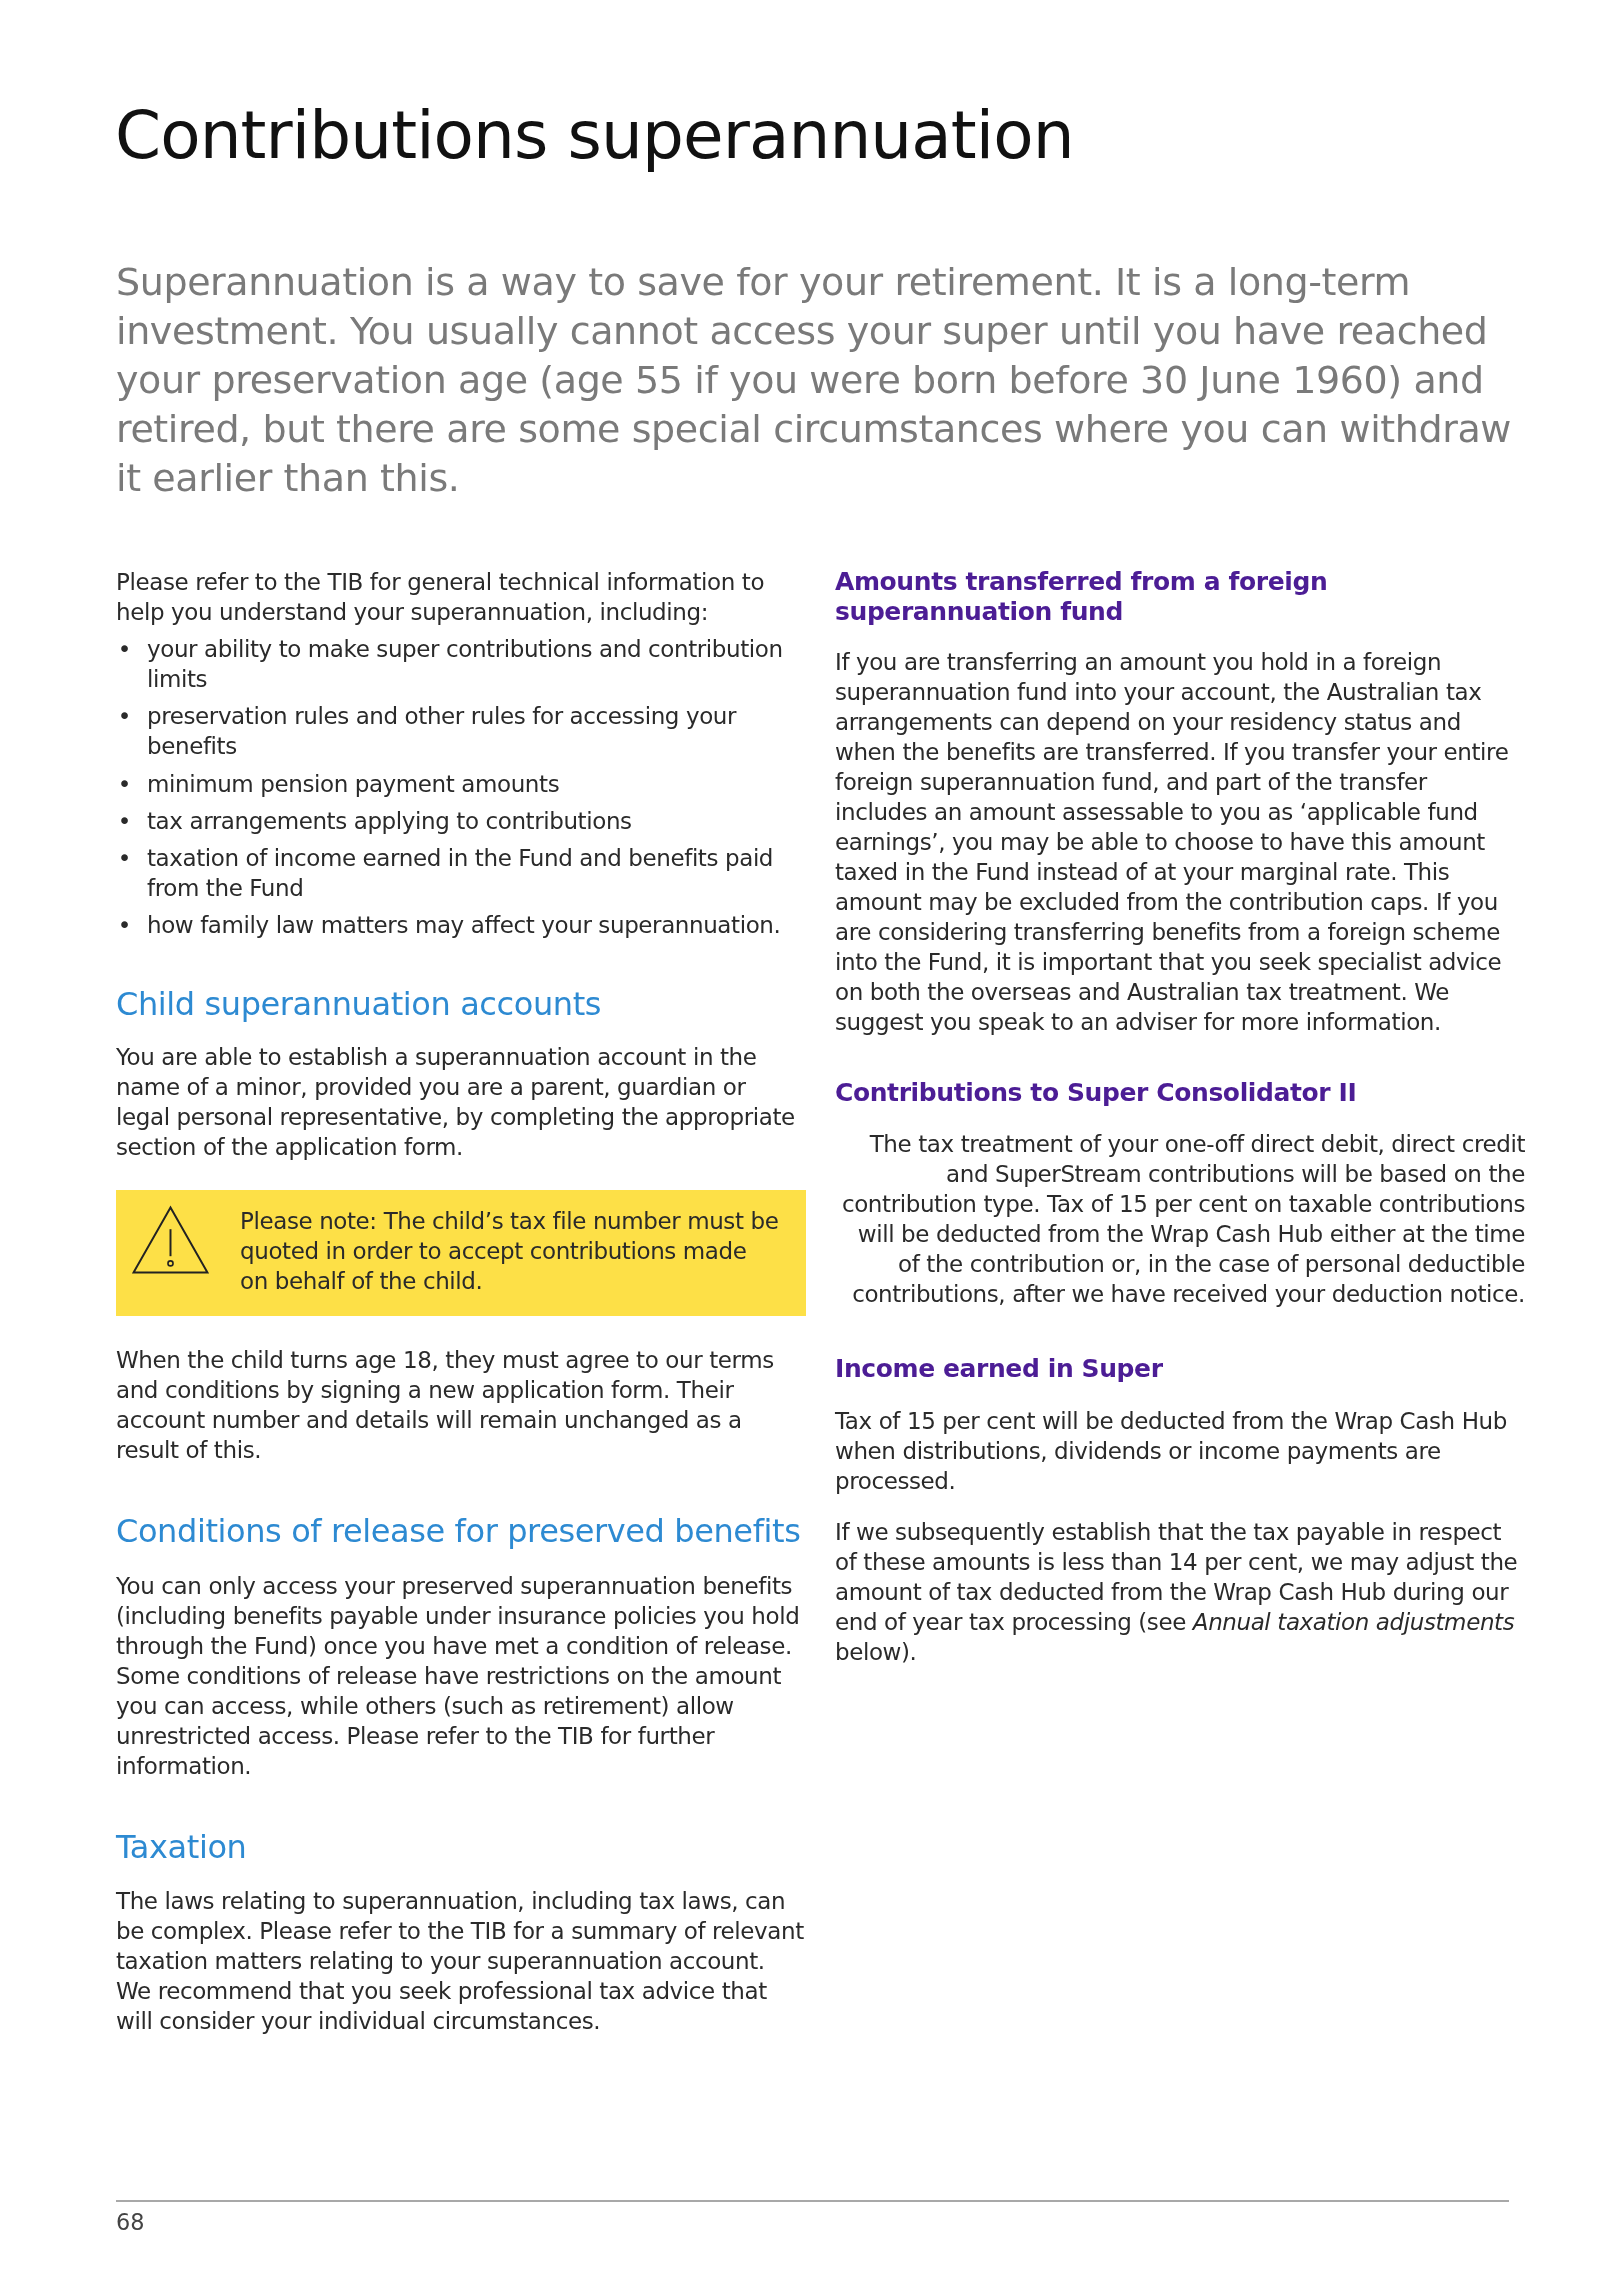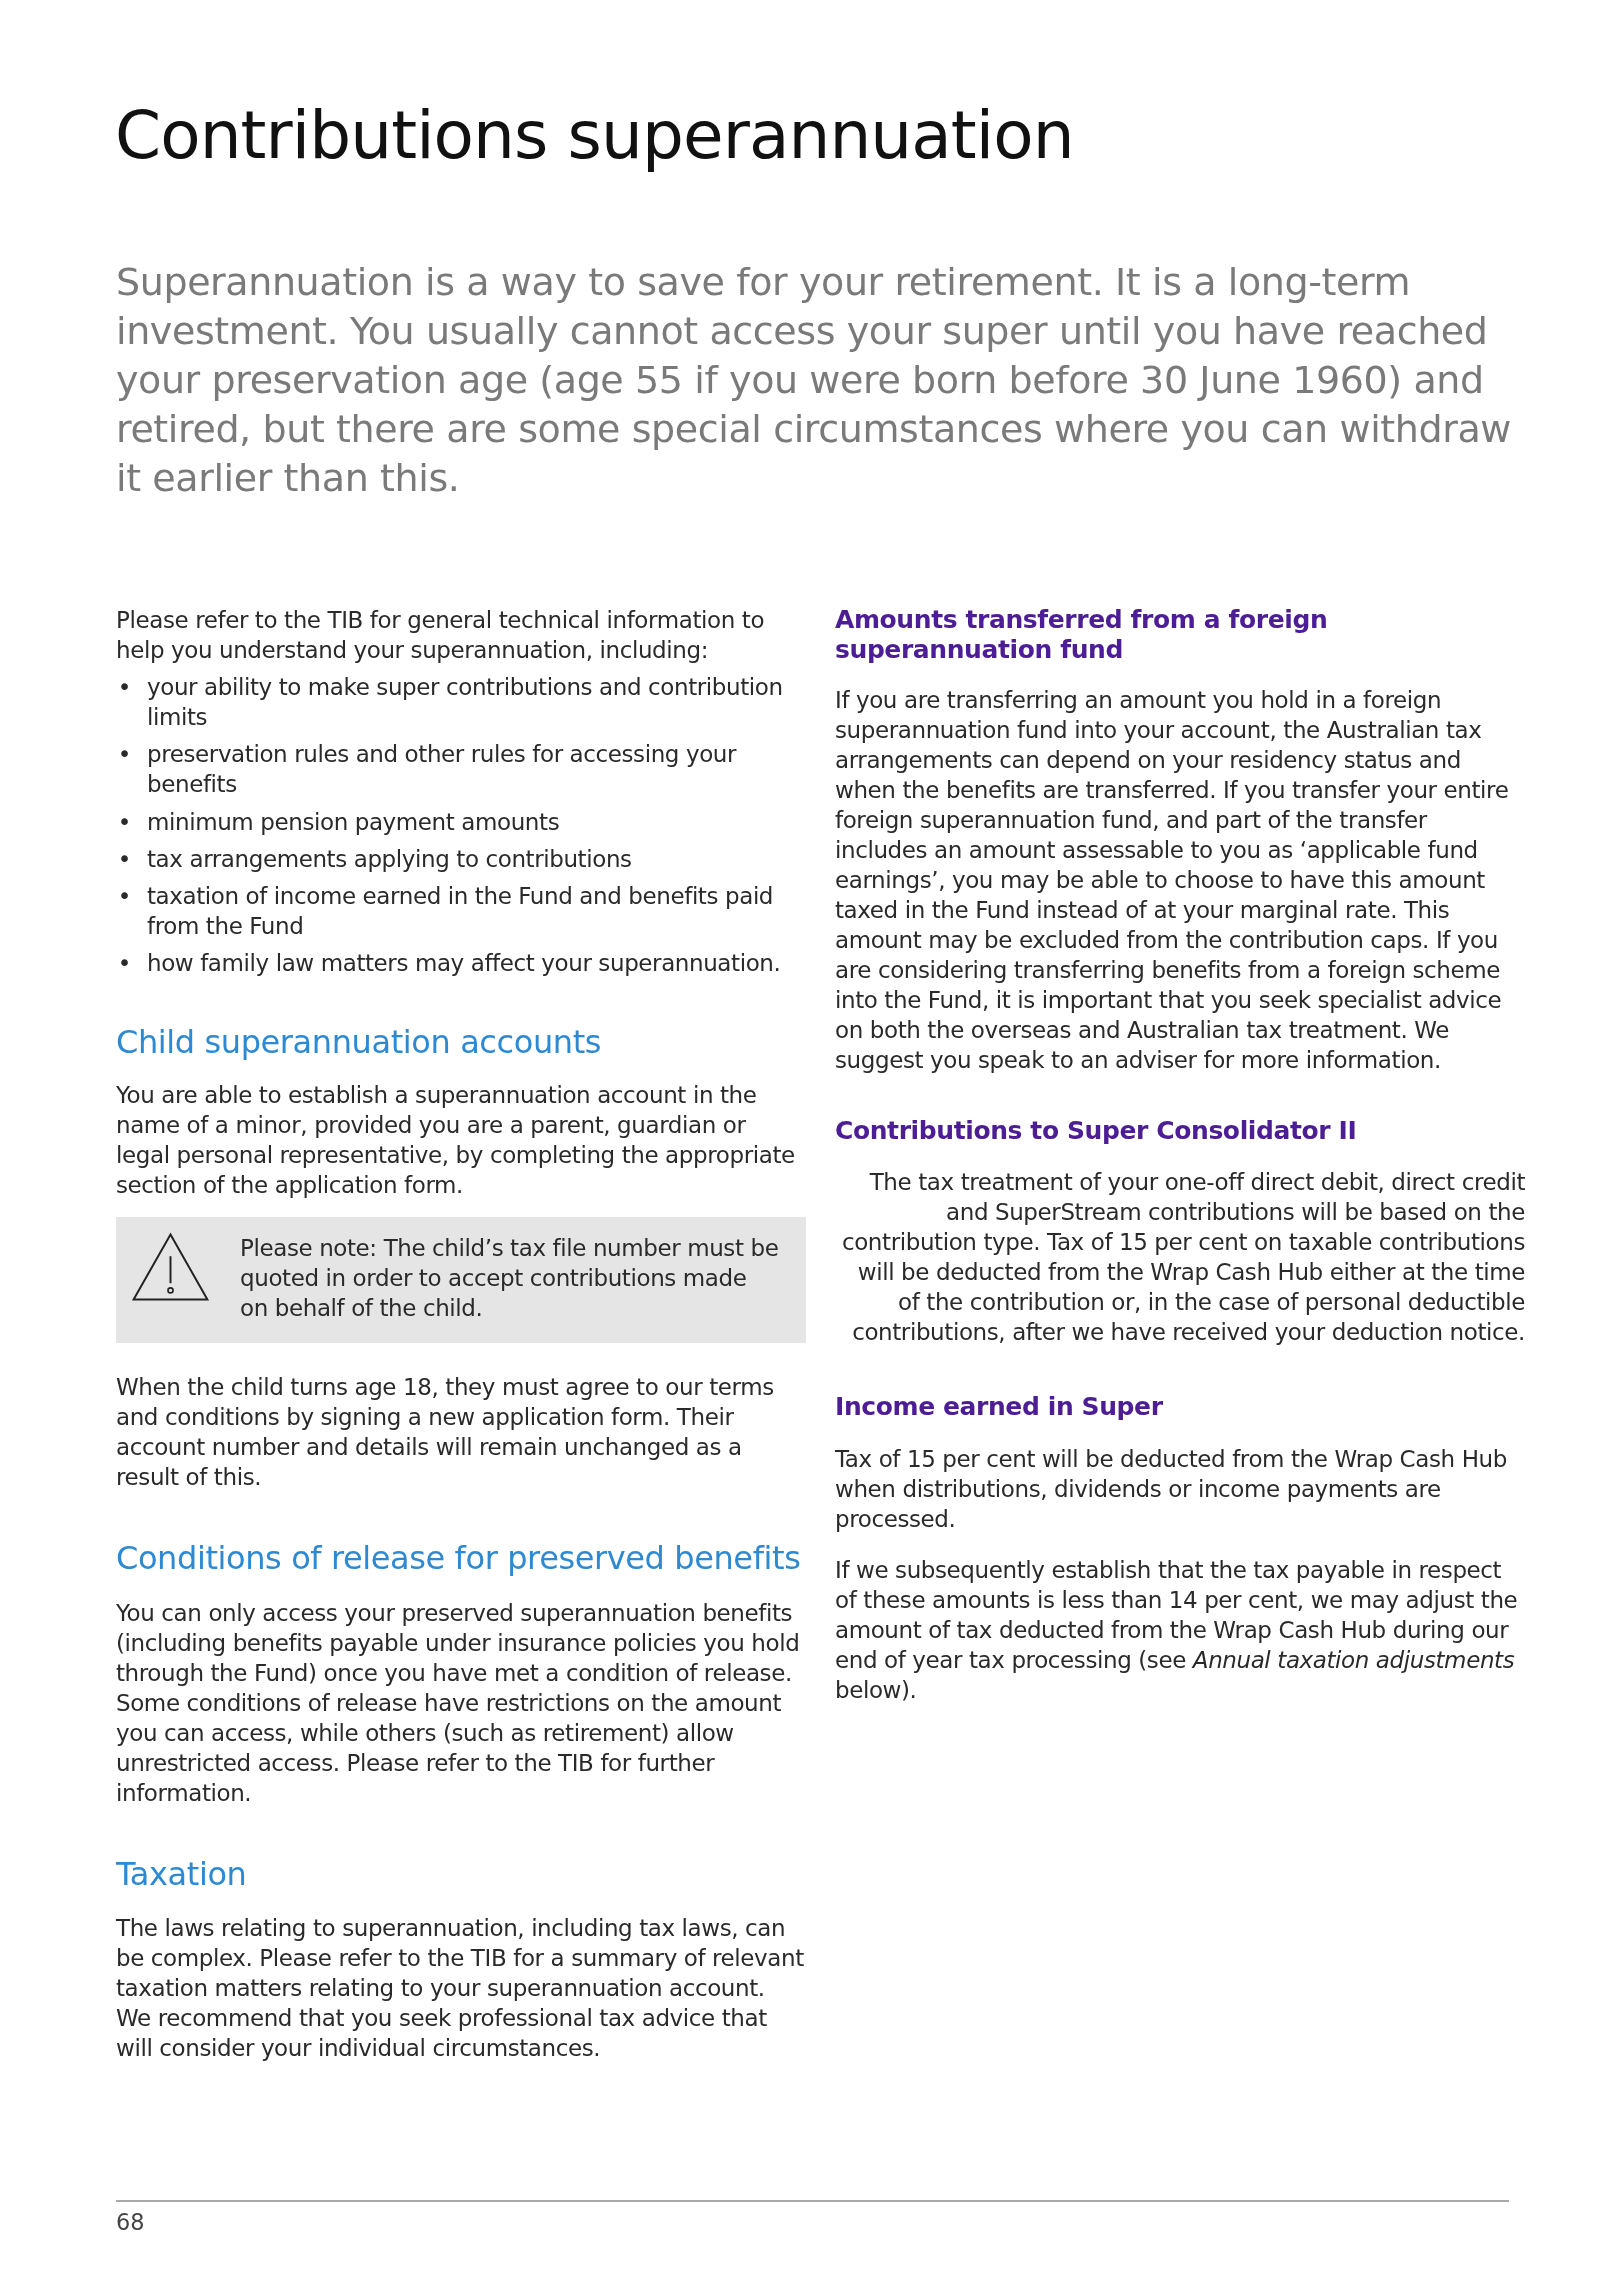--- a/index.html
+++ b/index.html
@@ -2,30 +2,30 @@
 <html style="font-size:14.3px"><head>
 <meta charset="utf-8">
 <style>
   html, body { margin: 0; padding: 0; background: #ffffff; }
   body { width: 1621px; height: 2293px; position: relative; overflow: hidden;
          font-family: "DejaVu Sans", sans-serif; color: #222222; }
   .title { position: absolute; left: 115px; top: 97px; font-size: 66px; font-weight: normal;
            color: #111111; letter-spacing: -0.9px; margin: 0; font-family: "DejaVu Sans", sans-serif; }
   .lede { position: absolute; left: 116px; top: 258px; width: 1397px; font-size: 38px; line-height: 49px;
           color: #7a7a7a; font-weight: normal; margin: 0; letter-spacing: -0.4px; }
-  .col { position: absolute; top: 605px; }
+  .col { position: absolute; top: 567px; }
   .col-left { left: 116px; width: 690px; }
   .col-right { left: 835px; width: 690px; }
   p { margin: 0; font-size: 23px; line-height: 30px; color: #2a2a2a; letter-spacing: -0.4px; }
   h2 { margin: 0; font-size: 32px; line-height: 39px; color: #2d8ad2; font-weight: normal; letter-spacing: -0.4px; }
   h4 { margin: 0; font-size: 25px; line-height: 30px; color: #4c1d95; font-weight: bold; letter-spacing: -0.4px; }
   ul { list-style: none; margin: 0; padding: 0; }
   ul li { position: relative; padding-left: 31px; font-size: 23px; line-height: 30px; color: #2a2a2a; margin-top: 7.2px; letter-spacing: -0.4px; }
   ul li .bullet { position: absolute; left: 1.8px; top: 0; }
-  .note { background: #e5e5e5; padding: 16px 27px 19.7px 124px; position: relative; margin-top: 17px; }
+  .note { background: #fde047; padding: 16px 27px 19.7px 124px; position: relative; margin-top: 28px; }
   .note .warn { position: absolute; left: 14.3px; top: 14.3px; width: 81px; height: 72px; }
   em { font-style: italic; }
   .footer-rule { position: absolute; left: 116px; top: 2200px; width: 1393px; height: 1.8px; background: #a8a8a8; }
   .page-num { position: absolute; left: 116px; top: 2209px; font-size: 22.4px; color: #444444; }
 </style>
 </head>
 <body>
 
 <h1 class="title">Contributions superannuation</h1>
 <p class="lede">Superannuation is a way to save for your retirement. It is a long-term investment. You usually cannot access your super until you have reached your preservation age (age 55 if you were born before 30 June 1960) and retired, but there are some special circumstances where you can withdraw it earlier than this.</p>

